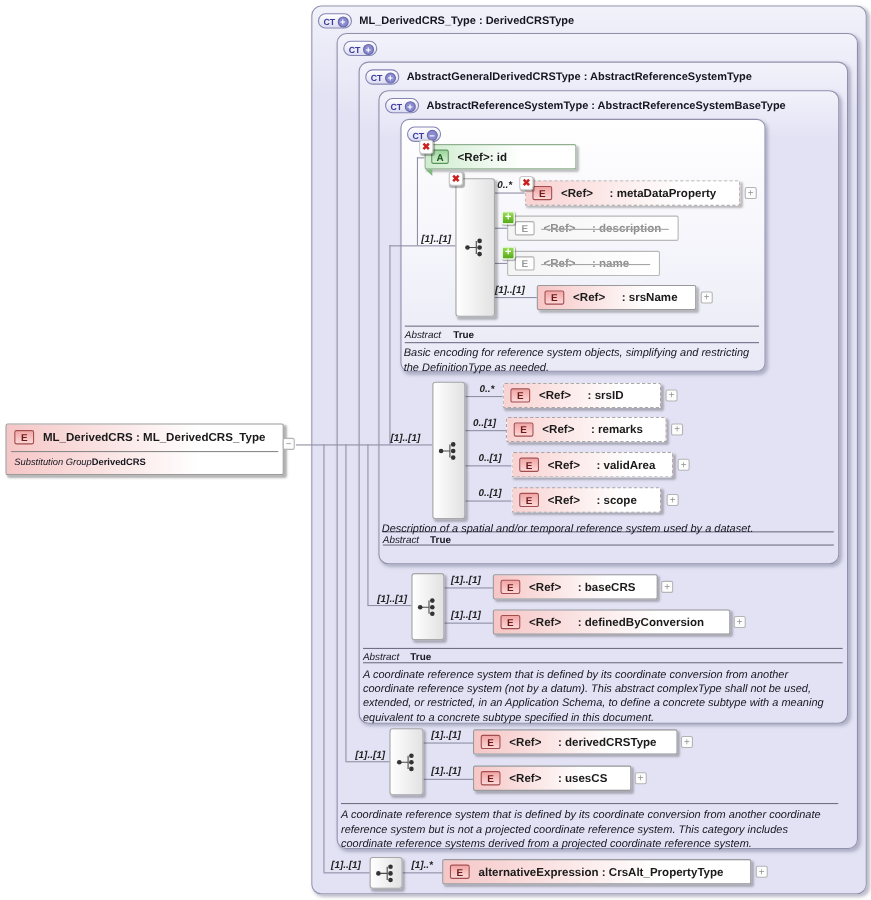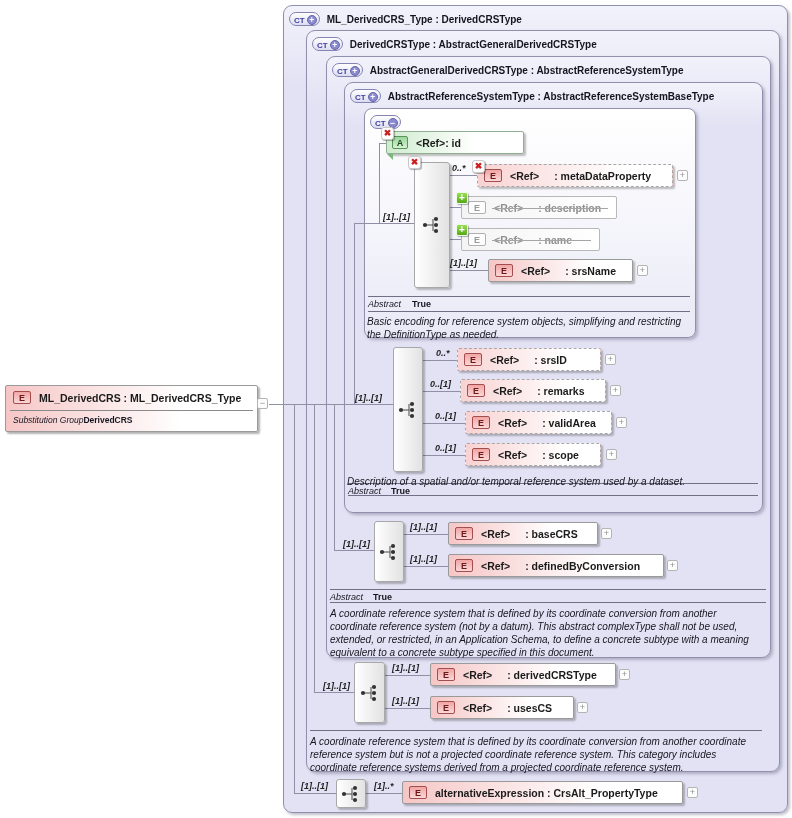--- a/index.html
+++ b/index.html
@@ -95,21 +95,20 @@
       <span class="tbox-title">ML_DerivedCRS_Type : DerivedCRSType</span>
     </div>
   </div>
 
   <div class="tbox" style="left:306px; top:30px; width:474px; height:742px;">
     <div class="tbox-header">
       <span class="ct-icon">
           <span class="ct-label">CT</span>
           <span class="ct-op">+</span>
         </span>
-      <span class="tbox-title">DerivedCRSType : AbstractGeneralDerivedCRSType</span>
     </div>
   </div>
 
   <div class="tbox" style="left:326px; top:56px; width:445px; height:602px;">
     <div class="tbox-header">
       <span class="ct-icon">
           <span class="ct-label">CT</span>
           <span class="ct-op">+</span>
         </span>
       <span class="tbox-title">AbstractGeneralDerivedCRSType : AbstractReferenceSystemType</span>

